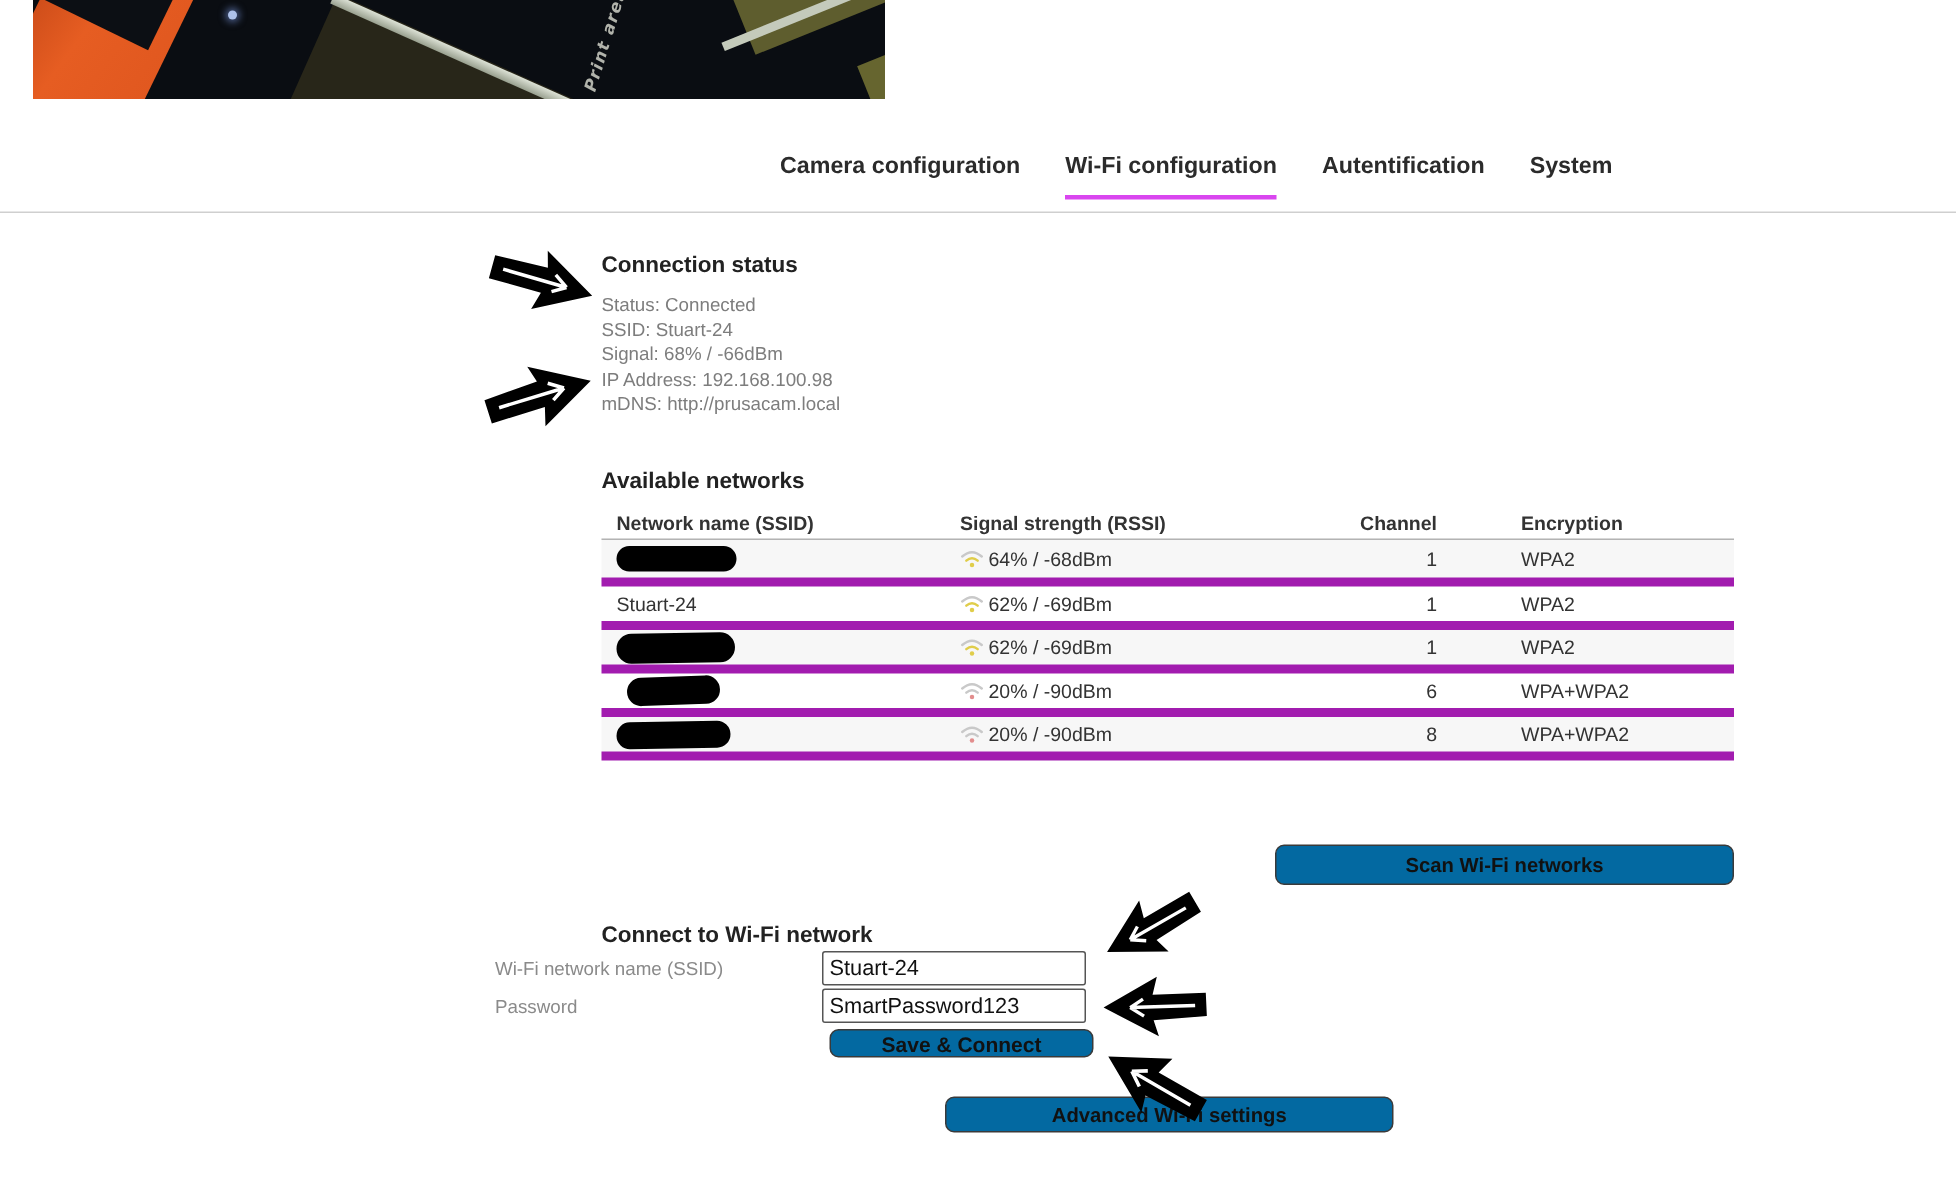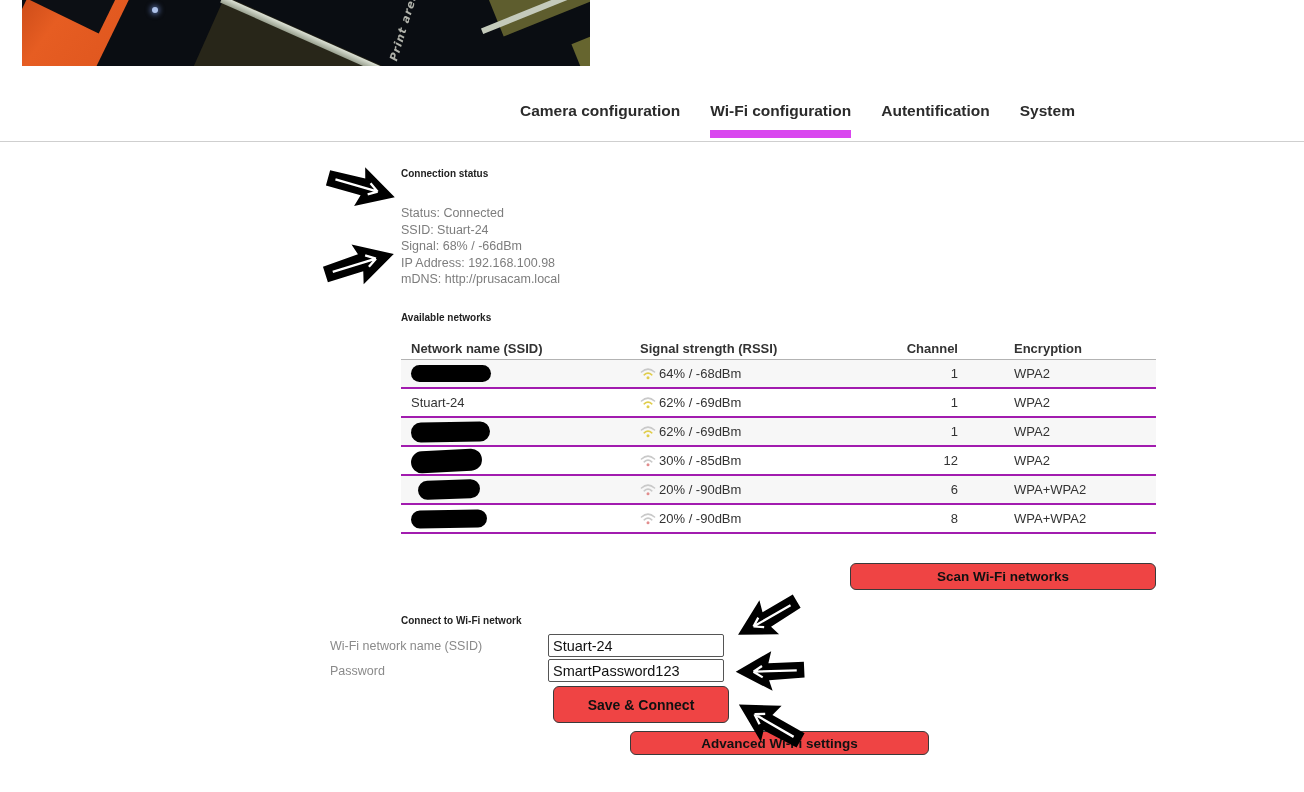--- a/index.html
+++ b/index.html
@@ -18,56 +18,56 @@
   .ph-strip2 { left:455px; top:2px; width:140px; height:6px; background:#c4cabb; transform:rotate(-22deg); }
   .ph-corner { left:468px; top:-34px; width:150px; height:44px; background:#5e5d2e; transform:rotate(-22deg); }
   .ph-corner2 { left:556px; top:34px; width:46px; height:44px; background:#66652f; transform:rotate(-22deg); }
   .ph-led { left:130px; top:7px; width:6px; height:6px; border-radius:50%; background:#aec2ea; box-shadow:0 0 5px 2px rgba(120,150,220,.55); }
   .ph-label { left:346px; top:20px; transform:rotate(-73deg); color:#cfd0c6; opacity:.85;
     font:italic bold 11px "DejaVu Sans", sans-serif; letter-spacing:1px; white-space:nowrap; }
 
   
   .nav { left:490px; top:102px; display:flex; gap:30px;margin-left:30px; }
   .tab { font-weight:bold; font-size:15.5px; color:#2b2b2b; padding-bottom:10px; cursor:pointer; }
-  .tab.active { border-bottom:8px solid #d946ef; }
+  .tab.active { border-bottom:3px solid #d946ef; }
   .divider { left:0; top:141px; width:1304px; height:0; border-top:1px solid #cfcfcf; }
 
   
-  .h-bold { font-weight:bold; font-size:10px; color:#222; }
+  .h-bold { font-weight:bold; font-size:15px; color:#222; }
   .status-block { left:401px; top:168px; }
-  .status-lines { margin-top:26px; font-size:12.5px; color:#7d7d7d; line-height:16.5px; }
+  .status-lines { margin-top:10px; font-size:12.5px; color:#7d7d7d; line-height:16.5px; }
 
   
   .nets-title { left:401px; top:312px; }
   table.nets { left:401px; top:341px; width:755px; border-collapse:collapse; table-layout:fixed; font-size:13px; }
   table.nets th { font-weight:bold; color:#333; text-align:left; height:18px; border-bottom:1px solid #b3b3b3; padding:0 0 2px 10px; font-size:13px; }
   table.nets th.c, table.nets td.c { text-align:right; padding-left:0; }
-  table.nets td { height:29px; padding:0 0 0 10px; border-bottom:2px solid #a21caf; color:#333;margin-top:43px; }
+  table.nets td { height:29px; padding:0 0 0 10px; border-bottom:6px solid #a21caf; color:#333;margin-top:43px; }
   table.nets td.enc, table.nets th.enc { padding-left:56px; text-align:left; }
   table.nets tbody tr:nth-child(odd) { background:#f7f7f7; }
   .sigcell { display:flex; align-items:center; gap:3px; }
   .wifi { width:16px; height:13px; flex:0 0 auto; }
   .wifi path { stroke:#c9c9c9; stroke-width:1.6; fill:none; stroke-linecap:round; }
   .wifi circle { fill:#cccccc; }
   .wifi.mid path.a2 { stroke:#e0cd4a; }
   .wifi.mid circle { fill:#e0cd4a; }
   .wifi.low circle { fill:#e28d8d; }
   .redact { display:inline-block; background:#000; border-radius:10px; vertical-align:middle; width:78px; height:18px; }
   tr.row-0 .redact { width:80px; height:17px; }
   tr.row-2 .redact { width:79px; height:20px; transform:rotate(-1deg); }
   tr.row-3 .redact { width:92px; height:20px; transform:rotate(-1.5deg); }
   tr.row-4 .redact { width:71px; height:22px; transform:rotate(-3deg); border-radius:11px; }
   tr.row-5 .redact { width:62px; height:19px; transform:rotate(-2deg); margin-left:7px; }
   tr.row-6 .redact { width:76px; height:18px; transform:rotate(-1deg); }
 
   
-  .btn { position:absolute; background:#ef4444; border:1.5px solid #3a3a3a; border-radius:6px;
+  .btn { position:absolute; background:#0369a1; border:1.5px solid #3a3a3a; border-radius:6px;
     font-family:"Liberation Sans", sans-serif; font-weight:bold; color:#111; cursor:pointer; }
   .btn-scan { left:850px; top:563px; width:306px; height:27px; font-size:13.5px; }
-  .btn-save { left:553px; top:686px; width:176px; height:37px; font-size:14px; }
+  .btn-save { left:553px; top:686px; width:176px; height:19px; font-size:14px; }
   .btn-adv  { left:630px; top:731px; width:299px; height:24px; font-size:13.5px; }
 
   .connect-title { left:401px; top:615px; }
   .frm-row { position:absolute; left:330px; width:400px; display:flex; align-items:center; }
   .frm-label { width:218px; text-align:left; font-size:12.5px; color:#8a8a8a; padding-right:5px; }
   .frm-input { width:176px; height:23px; border:1px solid #555; border-radius:2px;
     font-family:"Liberation Sans", sans-serif; font-size:14.5px; color:#111; padding:0 4px; }
 
   
   svg.arr { position:absolute; overflow:visible; }
@@ -172,35 +172,20 @@
           <path class="a1" d="M1.5,5 Q8,-0.8 14.5,5"></path>
           <path class="a2" d="M4.2,7.8 Q8,4.4 11.8,7.8"></path>
           <circle cx="8" cy="10.7" r="1.5"></circle>
         </svg>
         <span class="sigtext">62% / -69dBm</span>
       </span>
     </td>
     <td class="c">1</td>
     <td class="enc">WPA2</td>
   </tr>
-      <tr class="row-4">
-    <td class="ssid"><span class="redact"></span></td>
-    <td>
-      <span class="sigcell">
-        <svg class="wifi low" viewBox="0 0 16 13">
-          <path class="a1" d="M1.5,5 Q8,-0.8 14.5,5"></path>
-          <path class="a2" d="M4.2,7.8 Q8,4.4 11.8,7.8"></path>
-          <circle cx="8" cy="10.7" r="1.5"></circle>
-        </svg>
-        <span class="sigtext">30% / -85dBm</span>
-      </span>
-    </td>
-    <td class="c">12</td>
-    <td class="enc">WPA2</td>
-  </tr>
       <tr class="row-5">
     <td class="ssid"><span class="redact"></span></td>
     <td>
       <span class="sigcell">
         <svg class="wifi low" viewBox="0 0 16 13">
           <path class="a1" d="M1.5,5 Q8,-0.8 14.5,5"></path>
           <path class="a2" d="M4.2,7.8 Q8,4.4 11.8,7.8"></path>
           <circle cx="8" cy="10.7" r="1.5"></circle>
         </svg>
         <span class="sigtext">20% / -90dBm</span>

